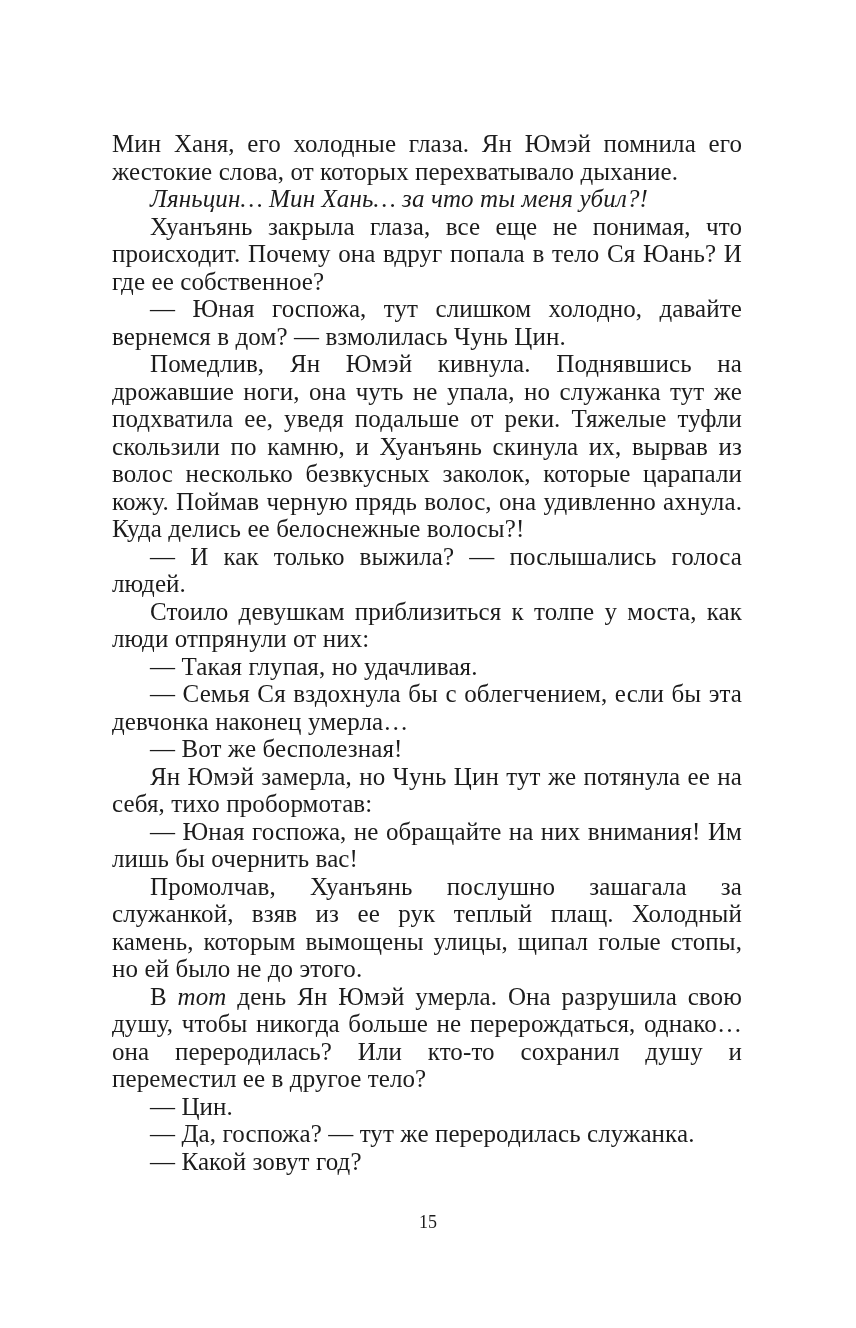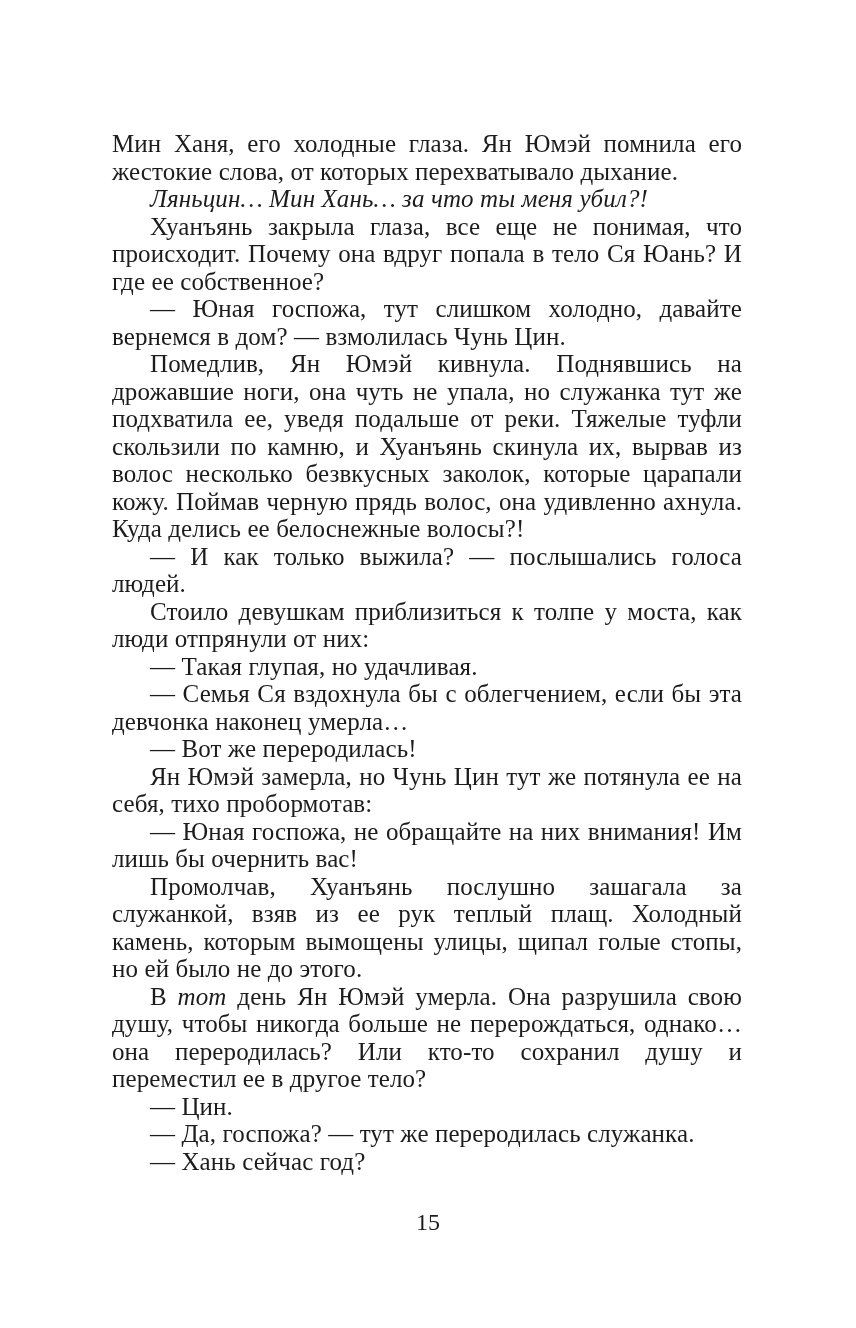--- a/index.html
+++ b/index.html
@@ -39,42 +39,42 @@
   }
   .italic {
     font-style: italic;
   }
   .page-number {
     position: absolute;
     top: 1210px;
     left: 0;
     width: 856px;
     text-align: center;
-    font-size: 24px;
+    font-size: 18px;
     line-height: 24px;
     color: #1c1c1c;
   }
 </style>
 </head>
 <body>
 
 <div class="page">
   <div class="text-block" id="text-block">
       <p class="para"><span>Мин Ханя, его холодные глаза. Ян Юмэй помнила его жестокие слова, от которых перехватывало дыхание.</span></p>
       <p class="para indent"><span class="italic">Ляньцин… Мин Хань… за что ты меня убил?!</span></p>
       <p class="para indent"><span>Хуанъянь закрыла глаза, все еще не понимая, что происходит. Почему она вдруг попала в тело Ся Юань? И где ее собственное?</span></p>
       <p class="para indent"><span>— Юная госпожа, тут слишком холодно, давайте вернемся в дом? — взмолилась Чунь Цин.</span></p>
       <p class="para indent"><span>Помедлив, Ян Юмэй кивнула. Поднявшись на дрожавшие ноги, она чуть не упала, но служанка тут же подхватила ее, уведя подальше от реки. Тяжелые туфли скользили по камню, и Хуанъянь скинула их, вырвав из волос несколько безвкусных заколок, которые царапали кожу. Поймав черную прядь волос, она удивленно ахнула. Куда делись ее белоснежные волосы?!</span></p>
       <p class="para indent"><span>— И как только выжила? — послышались голоса людей.</span></p>
       <p class="para indent"><span>Стоило девушкам приблизиться к толпе у моста, как люди отпрянули от них:</span></p>
       <p class="para indent"><span>— Такая глупая, но удачливая.</span></p>
       <p class="para indent"><span>— Семья Ся вздохнула бы с облегчением, если бы эта девчонка наконец умерла…</span></p>
-      <p class="para indent"><span>— Вот же переродилась!</span></p>
+      <p class="para indent"><span>— Вот же бесполезная!</span></p>
       <p class="para indent"><span>Ян Юмэй замерла, но Чунь Цин тут же потянула ее на себя, тихо пробормотав:</span></p>
       <p class="para indent"><span>— Юная госпожа, не обращайте на них внимания! Им лишь бы очернить вас!</span></p>
       <p class="para indent"><span>Промолчав, Хуанъянь послушно зашагала за служанкой, взяв из ее рук теплый плащ. Холодный камень, которым вымощены улицы, щипал голые стопы, но ей было не до этого.</span></p>
       <p class="para indent"><span>В </span><span class="italic">тот</span><span> день Ян Юмэй умерла. Она разрушила свою душу, чтобы никогда больше не перерождаться, однако… она переродилась? Или кто-то сохранил душу и переместил ее в другое тело?</span></p>
       <p class="para indent"><span>— Цин.</span></p>
       <p class="para indent"><span>— Да, госпожа? — тут же переродилась служанка.</span></p>
-      <p class="para indent"><span>— Хань сейчас год?</span></p>
+      <p class="para indent"><span>— Какой зовут год?</span></p>
     </div>
   <div class="page-number">15</div>
 </div>
 
 </body></html>

